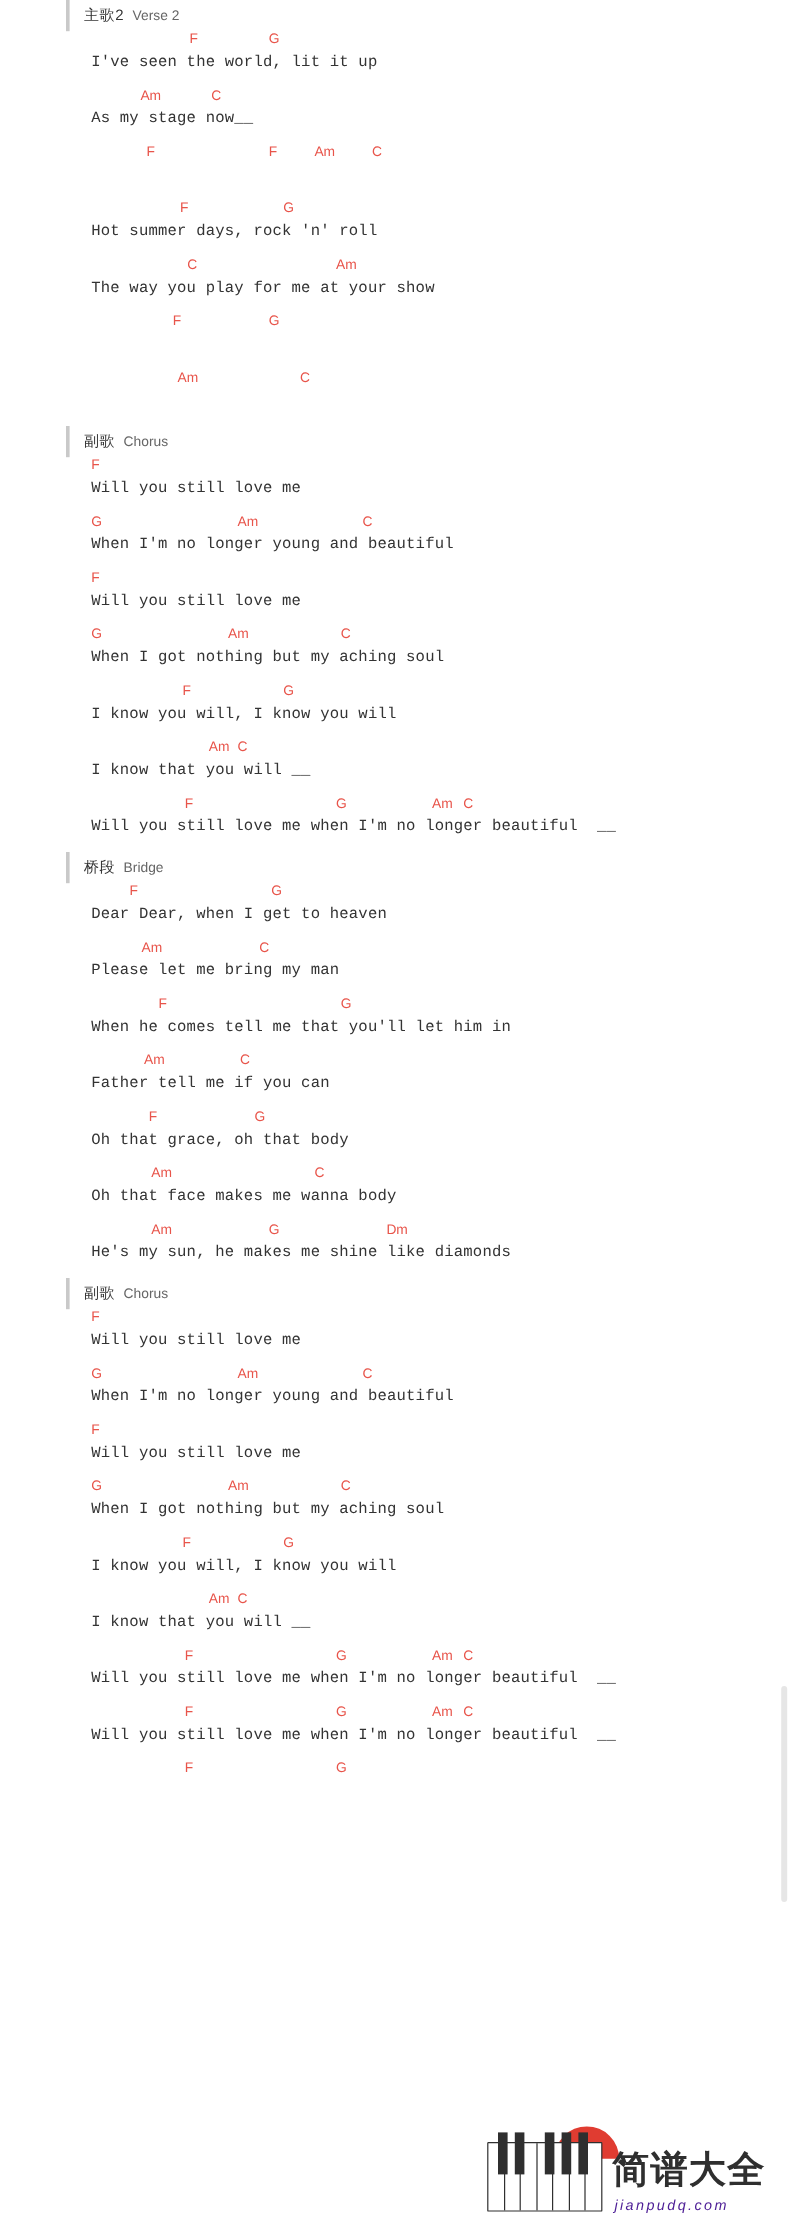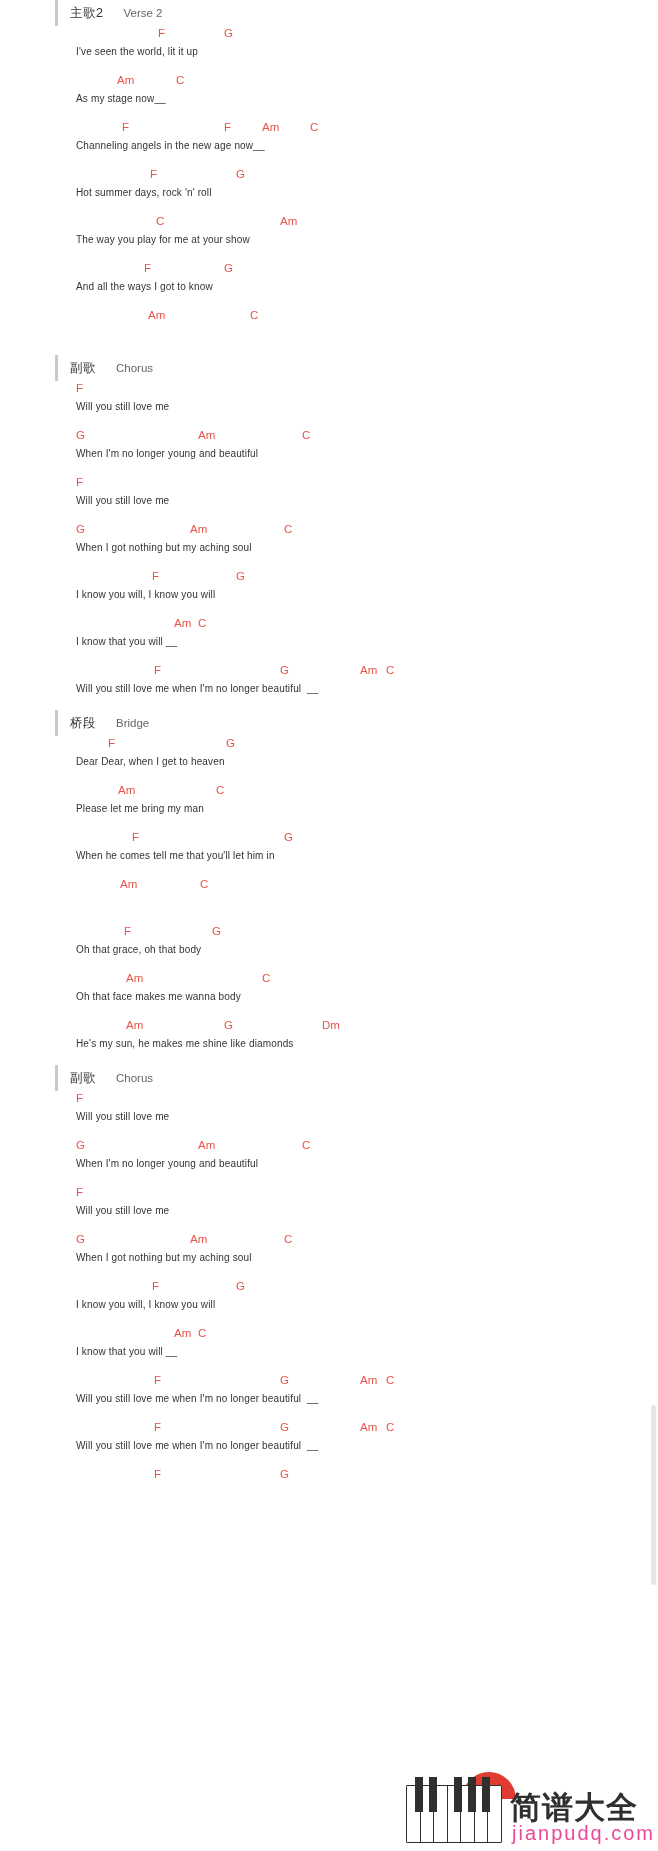--- a/index.html
+++ b/index.html
@@ -17,21 +17,21 @@
   }
   #sheet {
     width: 658px;
     padding: 0 0 40px 0;
   }
 
   
   .section-head {
     display: flex;
     align-items: baseline;
-    gap: 20px;
+    gap: 7px;
     margin: 0 0 0 55px;
     padding: 5px 0 5px 12px;
     border-left: 3px solid #c9c9c9;
     height: 26px;
   }
   .section-head .cn {
     font-size: 12.5px;
     color: #333333;
     letter-spacing: 0.5px;
   }
@@ -56,25 +56,26 @@
   }
   .chord {
     position: absolute;
     top: 0;
     font-size: 11.5px;
     color: #e8544a;
     white-space: nowrap;
     line-height: 14px;
   }
   .lyric {
-    font-size: 10px;
+    font-size: 13px;
     color: #333333;
     white-space: pre;
     line-height: 18px;
     letter-spacing: 0.15px;
+    font-family: Liberation Mono, monospace;
   }
 
   
   #watermark {
     position: absolute;
     right: 0;
     bottom: 0;
     width: 252px;
     height: 92px;
     pointer-events: none;
@@ -126,24 +127,25 @@
     font-weight: bold;
     color: #2f2f2f;
     letter-spacing: 1px;
     line-height: 34px;
     white-space: nowrap;
   }
   #watermark .wm-sub {
     position: absolute;
     left: 106px;
     bottom: 6px;
-    font-size: 20px;
-    color: #ec4899;
+    font-size: 12px;
+    color: #4c1d95;
     letter-spacing: 2px;
     white-space: nowrap;
+    font-style: italic;
   }
   
   #scroll-sliver {
     position: absolute;
     right: 2px;
     top: 1405px;
     width: 5px;
     height: 180px;
     background: #e6e6e6;
     border-radius: 3px;
@@ -172,42 +174,40 @@
         </div>
         <div class="lyric">As my stage now__</div>
       </div>
       <div class="line">
         <div class="chordrow">
           <span class="chord" style="left: 46px;">F</span>
           <span class="chord" style="left: 148px;">F</span>
           <span class="chord" style="left: 186px;">Am</span>
           <span class="chord" style="left: 234px;">C</span>
         </div>
-        <div class="lyric">Channeling angels in the new age now__</div>
       </div>
       <div class="line">
         <div class="chordrow">
           <span class="chord" style="left: 74px;">F</span>
           <span class="chord" style="left: 160px;">G</span>
         </div>
         <div class="lyric">Hot summer days, rock 'n' roll</div>
       </div>
       <div class="line">
         <div class="chordrow">
           <span class="chord" style="left: 80px;">C</span>
           <span class="chord" style="left: 204px;">Am</span>
         </div>
         <div class="lyric">The way you play for me at your show</div>
       </div>
       <div class="line">
         <div class="chordrow">
           <span class="chord" style="left: 68px;">F</span>
           <span class="chord" style="left: 148px;">G</span>
         </div>
-        <div class="lyric">And all the ways I got to know</div>
       </div>
       <div class="line">
         <div class="chordrow">
           <span class="chord" style="left: 72px;">Am</span>
           <span class="chord" style="left: 174px;">C</span>
         </div>
       </div>
     </div>
     <div class="section-head">
       <span class="cn">副歌</span>
@@ -290,20 +290,21 @@
           <span class="chord" style="left: 56px;">F</span>
           <span class="chord" style="left: 208px;">G</span>
         </div>
         <div class="lyric">When he comes tell me that you'll let him in</div>
       </div>
       <div class="line">
         <div class="chordrow">
           <span class="chord" style="left: 44px;">Am</span>
           <span class="chord" style="left: 124px;">C</span>
         </div>
+        <div class="lyric">Father tell me if you can</div>
       </div>
       <div class="line">
         <div class="chordrow">
           <span class="chord" style="left: 48px;">F</span>
           <span class="chord" style="left: 136px;">G</span>
         </div>
         <div class="lyric">Oh that grace, oh that body</div>
       </div>
       <div class="line">
         <div class="chordrow">

